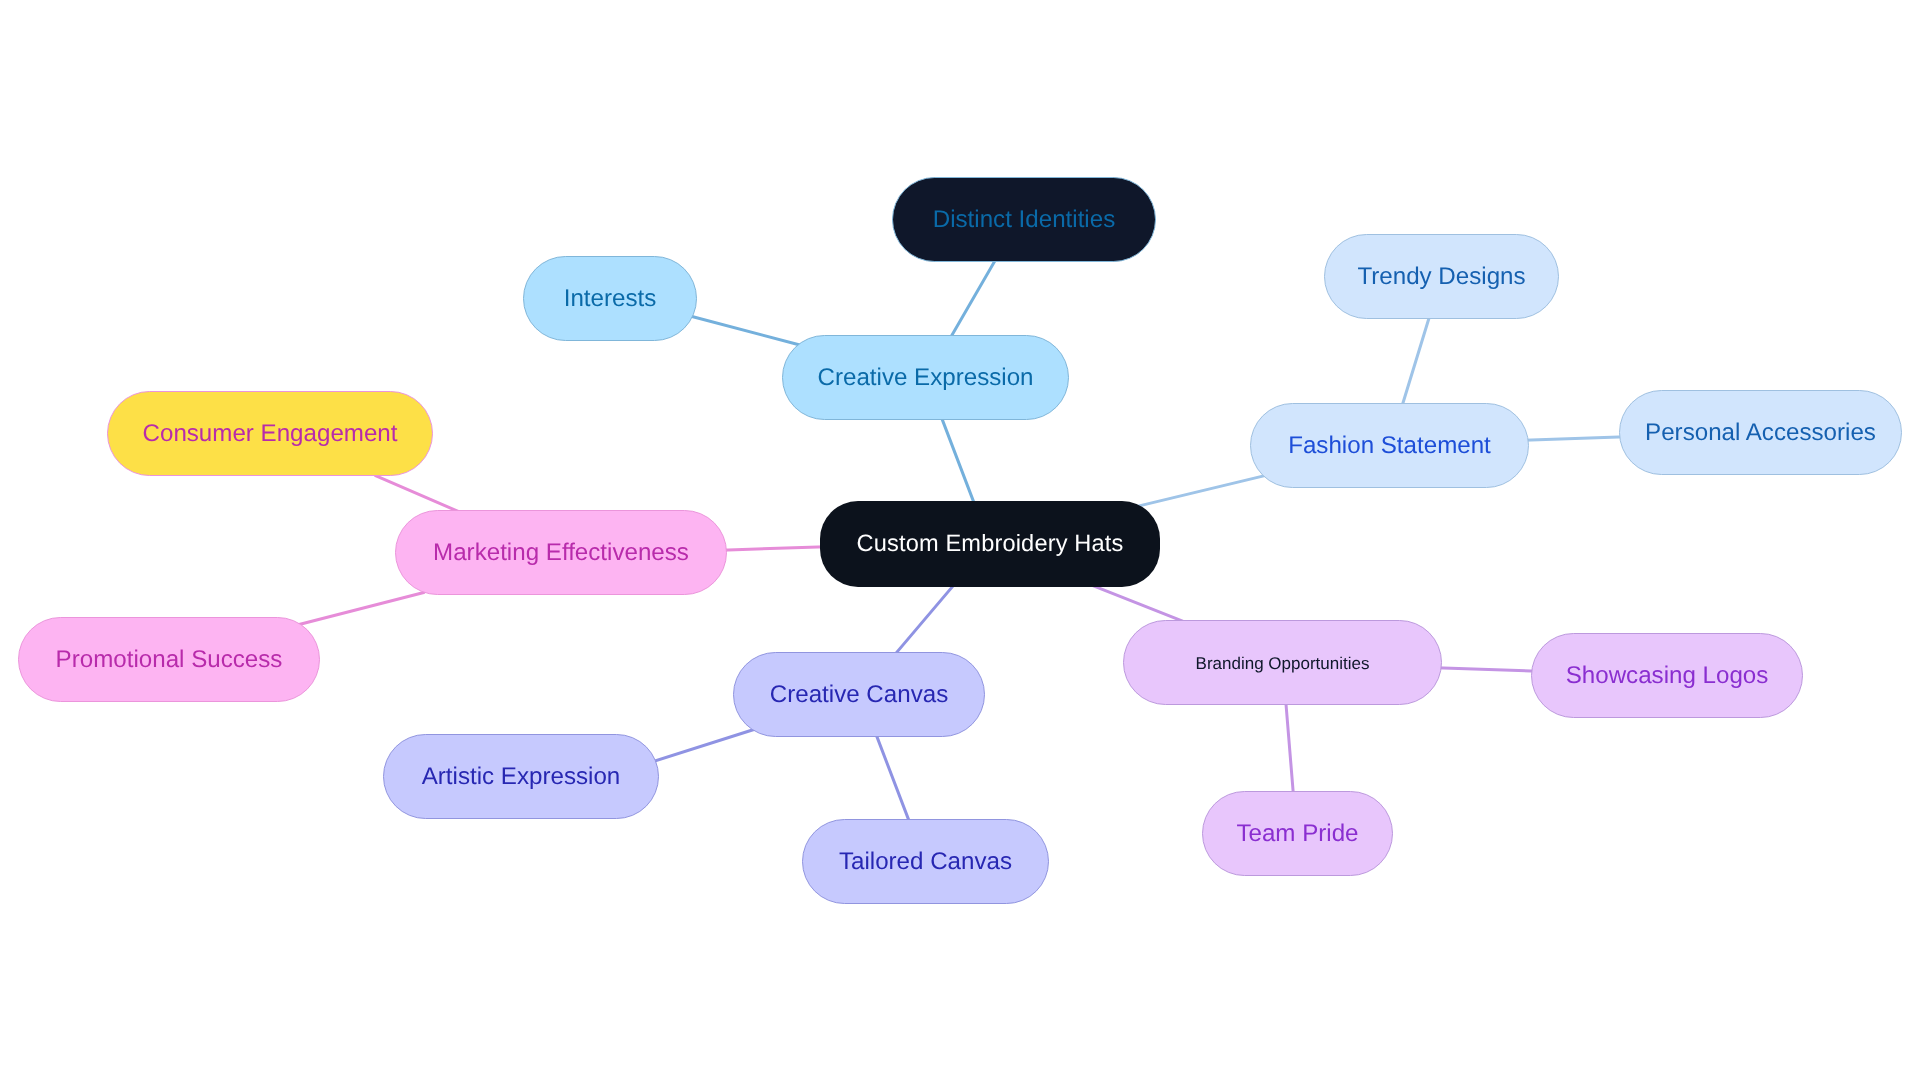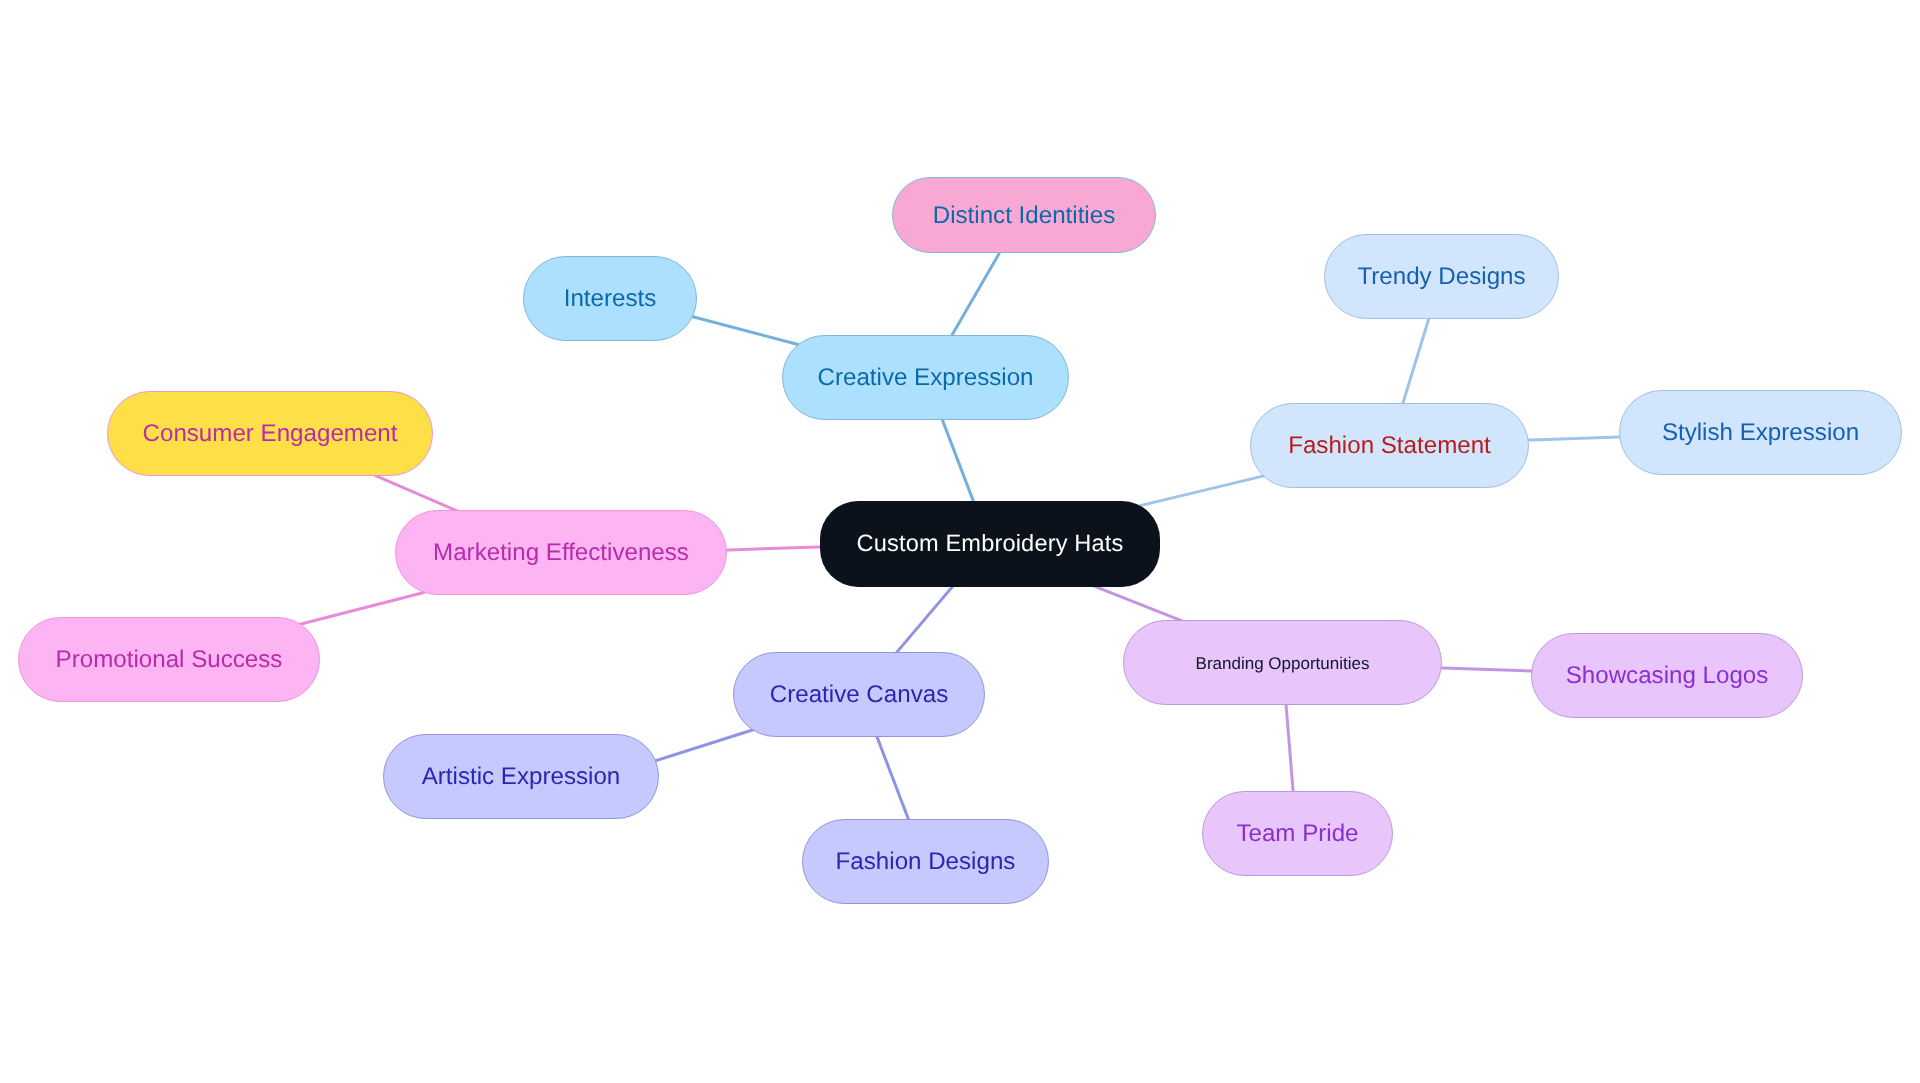--- a/index.html
+++ b/index.html
@@ -38,52 +38,52 @@
     <line class="edge" stroke-width="3" stroke-linecap="round" fill="none" x1="1436" y1="667.8" x2="1538" y2="671.2" stroke="#c494e4"></line>
     <line class="edge" stroke-width="3" stroke-linecap="round" fill="none" x1="1285.5" y1="698" x2="1293.5" y2="796" stroke="#c494e4"></line>
   </svg>
 
   <div class="node root-node" style="left: 820px; top: 501px; width: 340px; height: 86px; border-radius: 38px; background-color: rgb(12, 18, 28); border-color: rgb(12, 18, 28);">
     <span class="node-label" style="font-size: 23.6px; color: rgb(255, 255, 255);">Custom Embroidery Hats</span>
   </div>
   <div class="node" style="left: 782px; top: 335px; width: 287px; height: 85px; border-radius: 42.5px; background-color: rgb(173, 224, 255); border-color: rgb(128, 182, 217);">
     <span class="node-label" style="font-size: 24.15px; color: rgb(10, 106, 168);">Creative Expression</span>
   </div>
-  <div class="node" style="left: 892px; top: 177px; width: 264px; height: 76px; border-radius: 42.5px; background-color: #f9a8d4; border-color: rgb(128, 182, 217);">
+  <div class="node" style="left: 892px; top: 177px; width: 264px; height: 85px; border-radius: 42.5px; background-color: #0f172a; border-color: rgb(128, 182, 217);">
     <span class="node-label" style="font-size: 24.15px; color: rgb(10, 106, 168);">Distinct Identities</span>
   </div>
   <div class="node" style="left: 523px; top: 256px; width: 174px; height: 85px; border-radius: 42.5px; background-color: rgb(173, 224, 255); border-color: rgb(128, 182, 217);">
     <span class="node-label" style="font-size: 24.15px; color: rgb(10, 106, 168);">Interests</span>
   </div>
   <div class="node" style="left: 1250px; top: 403px; width: 279px; height: 85px; border-radius: 42.5px; background-color: rgb(209, 229, 253); border-color: rgb(159, 192, 224);">
-    <span class="node-label" style="font-size: 24.15px; color: #b91c1c;">Fashion Statement</span>
+    <span class="node-label" style="font-size: 24.15px; color: #1d4ed8;">Fashion Statement</span>
   </div>
   <div class="node" style="left: 1324px; top: 234px; width: 235px; height: 85px; border-radius: 42.5px; background-color: rgb(209, 229, 253); border-color: rgb(159, 192, 224);">
     <span class="node-label" style="font-size: 24.15px; color: rgb(21, 96, 176);">Trendy Designs</span>
   </div>
   <div class="node" style="left: 1619px; top: 390px; width: 283px; height: 85px; border-radius: 42.5px; background-color: rgb(209, 229, 253); border-color: rgb(159, 192, 224);">
-    <span class="node-label" style="font-size: 24.15px; color: rgb(21, 96, 176);">Stylish Expression</span>
+    <span class="node-label" style="font-size: 24.15px; color: rgb(21, 96, 176);">Personal Accessories</span>
   </div>
   <div class="node" style="left: 395px; top: 510px; width: 332px; height: 85px; border-radius: 42.5px; background-color: rgb(253, 180, 242); border-color: rgb(235, 149, 219);">
     <span class="node-label" style="font-size: 24.15px; color: rgb(184, 43, 171);">Marketing Effectiveness</span>
   </div>
   <div class="node" style="left: 107px; top: 391px; width: 326px; height: 85px; border-radius: 42.5px; background-color: #fde047; border-color: rgb(235, 149, 219);">
     <span class="node-label" style="font-size: 24.15px; color: rgb(184, 43, 171);">Consumer Engagement</span>
   </div>
   <div class="node" style="left: 18px; top: 617px; width: 302px; height: 85px; border-radius: 42.5px; background-color: rgb(253, 180, 242); border-color: rgb(235, 149, 219);">
     <span class="node-label" style="font-size: 24.15px; color: rgb(184, 43, 171);">Promotional Success</span>
   </div>
   <div class="node" style="left: 733px; top: 652px; width: 252px; height: 85px; border-radius: 42.5px; background-color: rgb(198, 201, 254); border-color: rgb(145, 149, 223);">
     <span class="node-label" style="font-size: 24.15px; color: rgb(39, 39, 178);">Creative Canvas</span>
   </div>
   <div class="node" style="left: 383px; top: 734px; width: 276px; height: 85px; border-radius: 42.5px; background-color: rgb(198, 201, 254); border-color: rgb(145, 149, 223);">
     <span class="node-label" style="font-size: 24.15px; color: rgb(39, 39, 178);">Artistic Expression</span>
   </div>
   <div class="node" style="left: 802px; top: 819px; width: 247px; height: 85px; border-radius: 42.5px; background-color: rgb(198, 201, 254); border-color: rgb(145, 149, 223);">
-    <span class="node-label" style="font-size: 24.15px; color: rgb(39, 39, 178);">Fashion Designs</span>
+    <span class="node-label" style="font-size: 24.15px; color: rgb(39, 39, 178);">Tailored Canvas</span>
   </div>
   <div class="node" style="left: 1123px; top: 620px; width: 319px; height: 85px; border-radius: 42.5px; background-color: rgb(232, 198, 252); border-color: rgb(188, 153, 221);">
     <span class="node-label" style="font-size: 17px; color: #0f172a;">Branding Opportunities</span>
   </div>
   <div class="node" style="left: 1202px; top: 791px; width: 191px; height: 85px; border-radius: 42.5px; background-color: rgb(232, 198, 252); border-color: rgb(188, 153, 221);">
     <span class="node-label" style="font-size: 24.15px; color: rgb(138, 46, 208);">Team Pride</span>
   </div>
   <div class="node" style="left: 1531px; top: 633px; width: 272px; height: 85px; border-radius: 42.5px; background-color: rgb(232, 198, 252); border-color: rgb(188, 153, 221);">
     <span class="node-label" style="font-size: 24.15px; color: rgb(138, 46, 208);">Showcasing Logos</span>
   </div>

